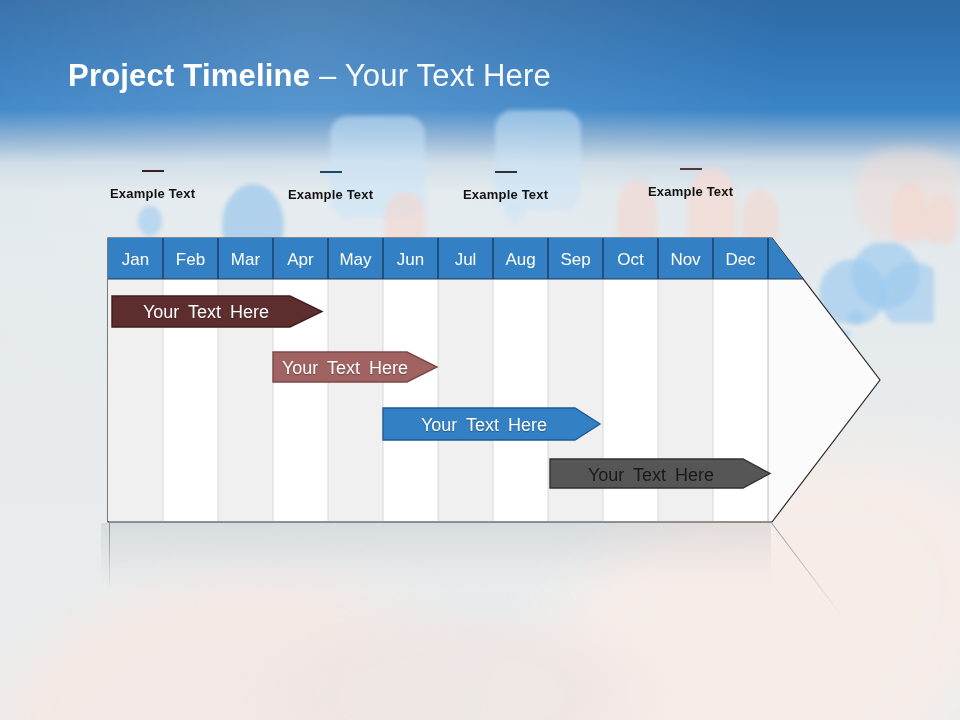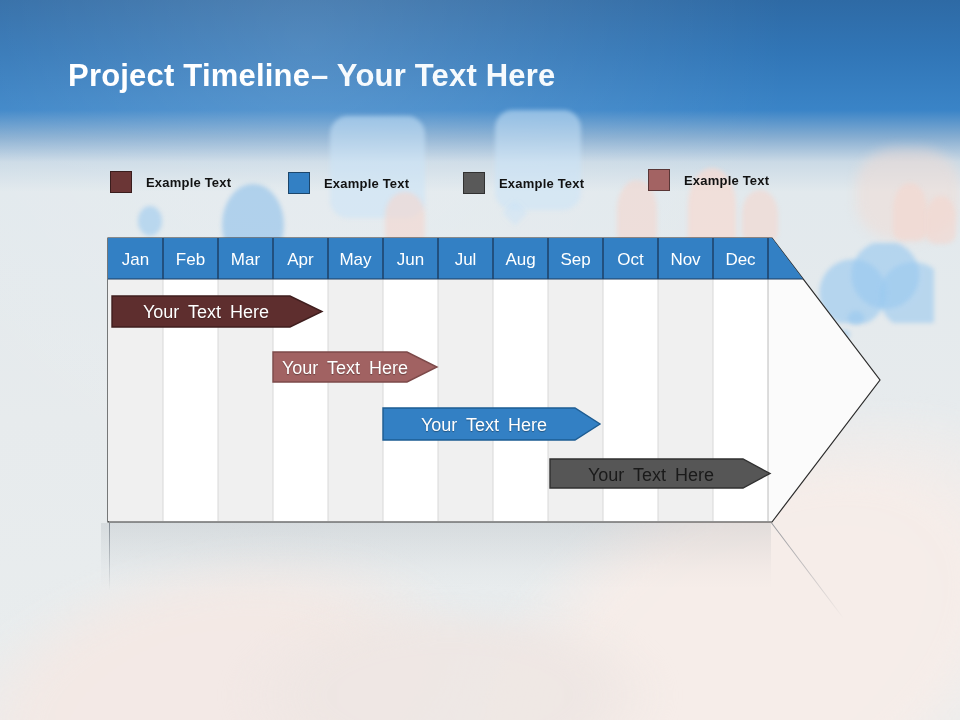--- a/index.html
+++ b/index.html
@@ -3,34 +3,34 @@
 <meta charset="utf-8">
 <style>
   html,body{margin:0;padding:0;}
   .slide{position:relative;width:960px;height:720px;overflow:hidden;
     font-family:"Liberation Sans",sans-serif;
     background:linear-gradient(180deg,#2e6aa5 0px,#3176b7 55px,#3a84c7 110px,#86add1 137px,#cbdae6 162px,#e2e9ed 192px,#e7ebed 420px,#e9edee 720px);}
   .glow{position:absolute;inset:0;background:radial-gradient(ellipse at 32% 6%,rgba(255,255,255,0.16),transparent 52%);pointer-events:none;}
   
   .title{position:absolute;left:68px;top:58px;font-size:31px;color:#ffffff;white-space:nowrap;letter-spacing:.2px;}
   .title .bold{font-weight:700;}
-  .title .light{font-weight:700;margin-left:1px;color:#f6fafd;text-align:center;}
+  .title .light{font-weight:400;margin-left:9px;color:#f6fafd;text-align:center;}
   
   .decor{position:absolute;pointer-events:none;}
   .blur2{filter:blur(2px);} .blur6{filter:blur(6px);} .blur10{filter:blur(10px);}
   .finger{background:rgba(244,215,206,0.62);border-radius:48% 48% 10px 10px;}
   .bubble{background:rgba(150,198,238,0.55);border-radius:50%;}
   .sbubble{background:rgba(203,227,247,0.55);border-radius:18px;}
   .cloud{background:
     radial-gradient(circle at 30% 62%,rgba(152,200,239,0.62) 0 34%,transparent 36%),
     radial-gradient(circle at 58% 40%,rgba(152,200,239,0.62) 0 40%,transparent 42%),
     radial-gradient(circle at 82% 66%,rgba(152,200,239,0.58) 0 30%,transparent 32%);}
   .hand{border-radius:50%;}
   
-  .legend-item{position:absolute;display:flex;align-items:center;gap:14px;height:24px;}
+  .legend-item{position:absolute;display:flex;align-items:center;gap:14px;height:24px;flex-direction:column;}
   .swatch{width:22px;height:22px;border:1px solid rgba(0,0,0,0.45);box-sizing:border-box;}
   .legend-label{font-size:13px;font-weight:700;color:#121212;letter-spacing:.2px;white-space:nowrap;}
   
   .chart{position:absolute;left:100px;top:230px;width:790px;height:300px;}
   .month-label{font-size:17px;fill:#ffffff;}
   .bar-label{font-size:18px;word-spacing:4px;}
   .bar-label.shadowed{text-shadow:0 1px 1px rgba(0,0,0,0.35);}
   
   .refl-band{position:absolute;left:101px;top:523px;width:670px;height:66px;
     background:linear-gradient(180deg,rgba(125,135,145,0.16),rgba(125,135,145,0.03) 70%,transparent);}

